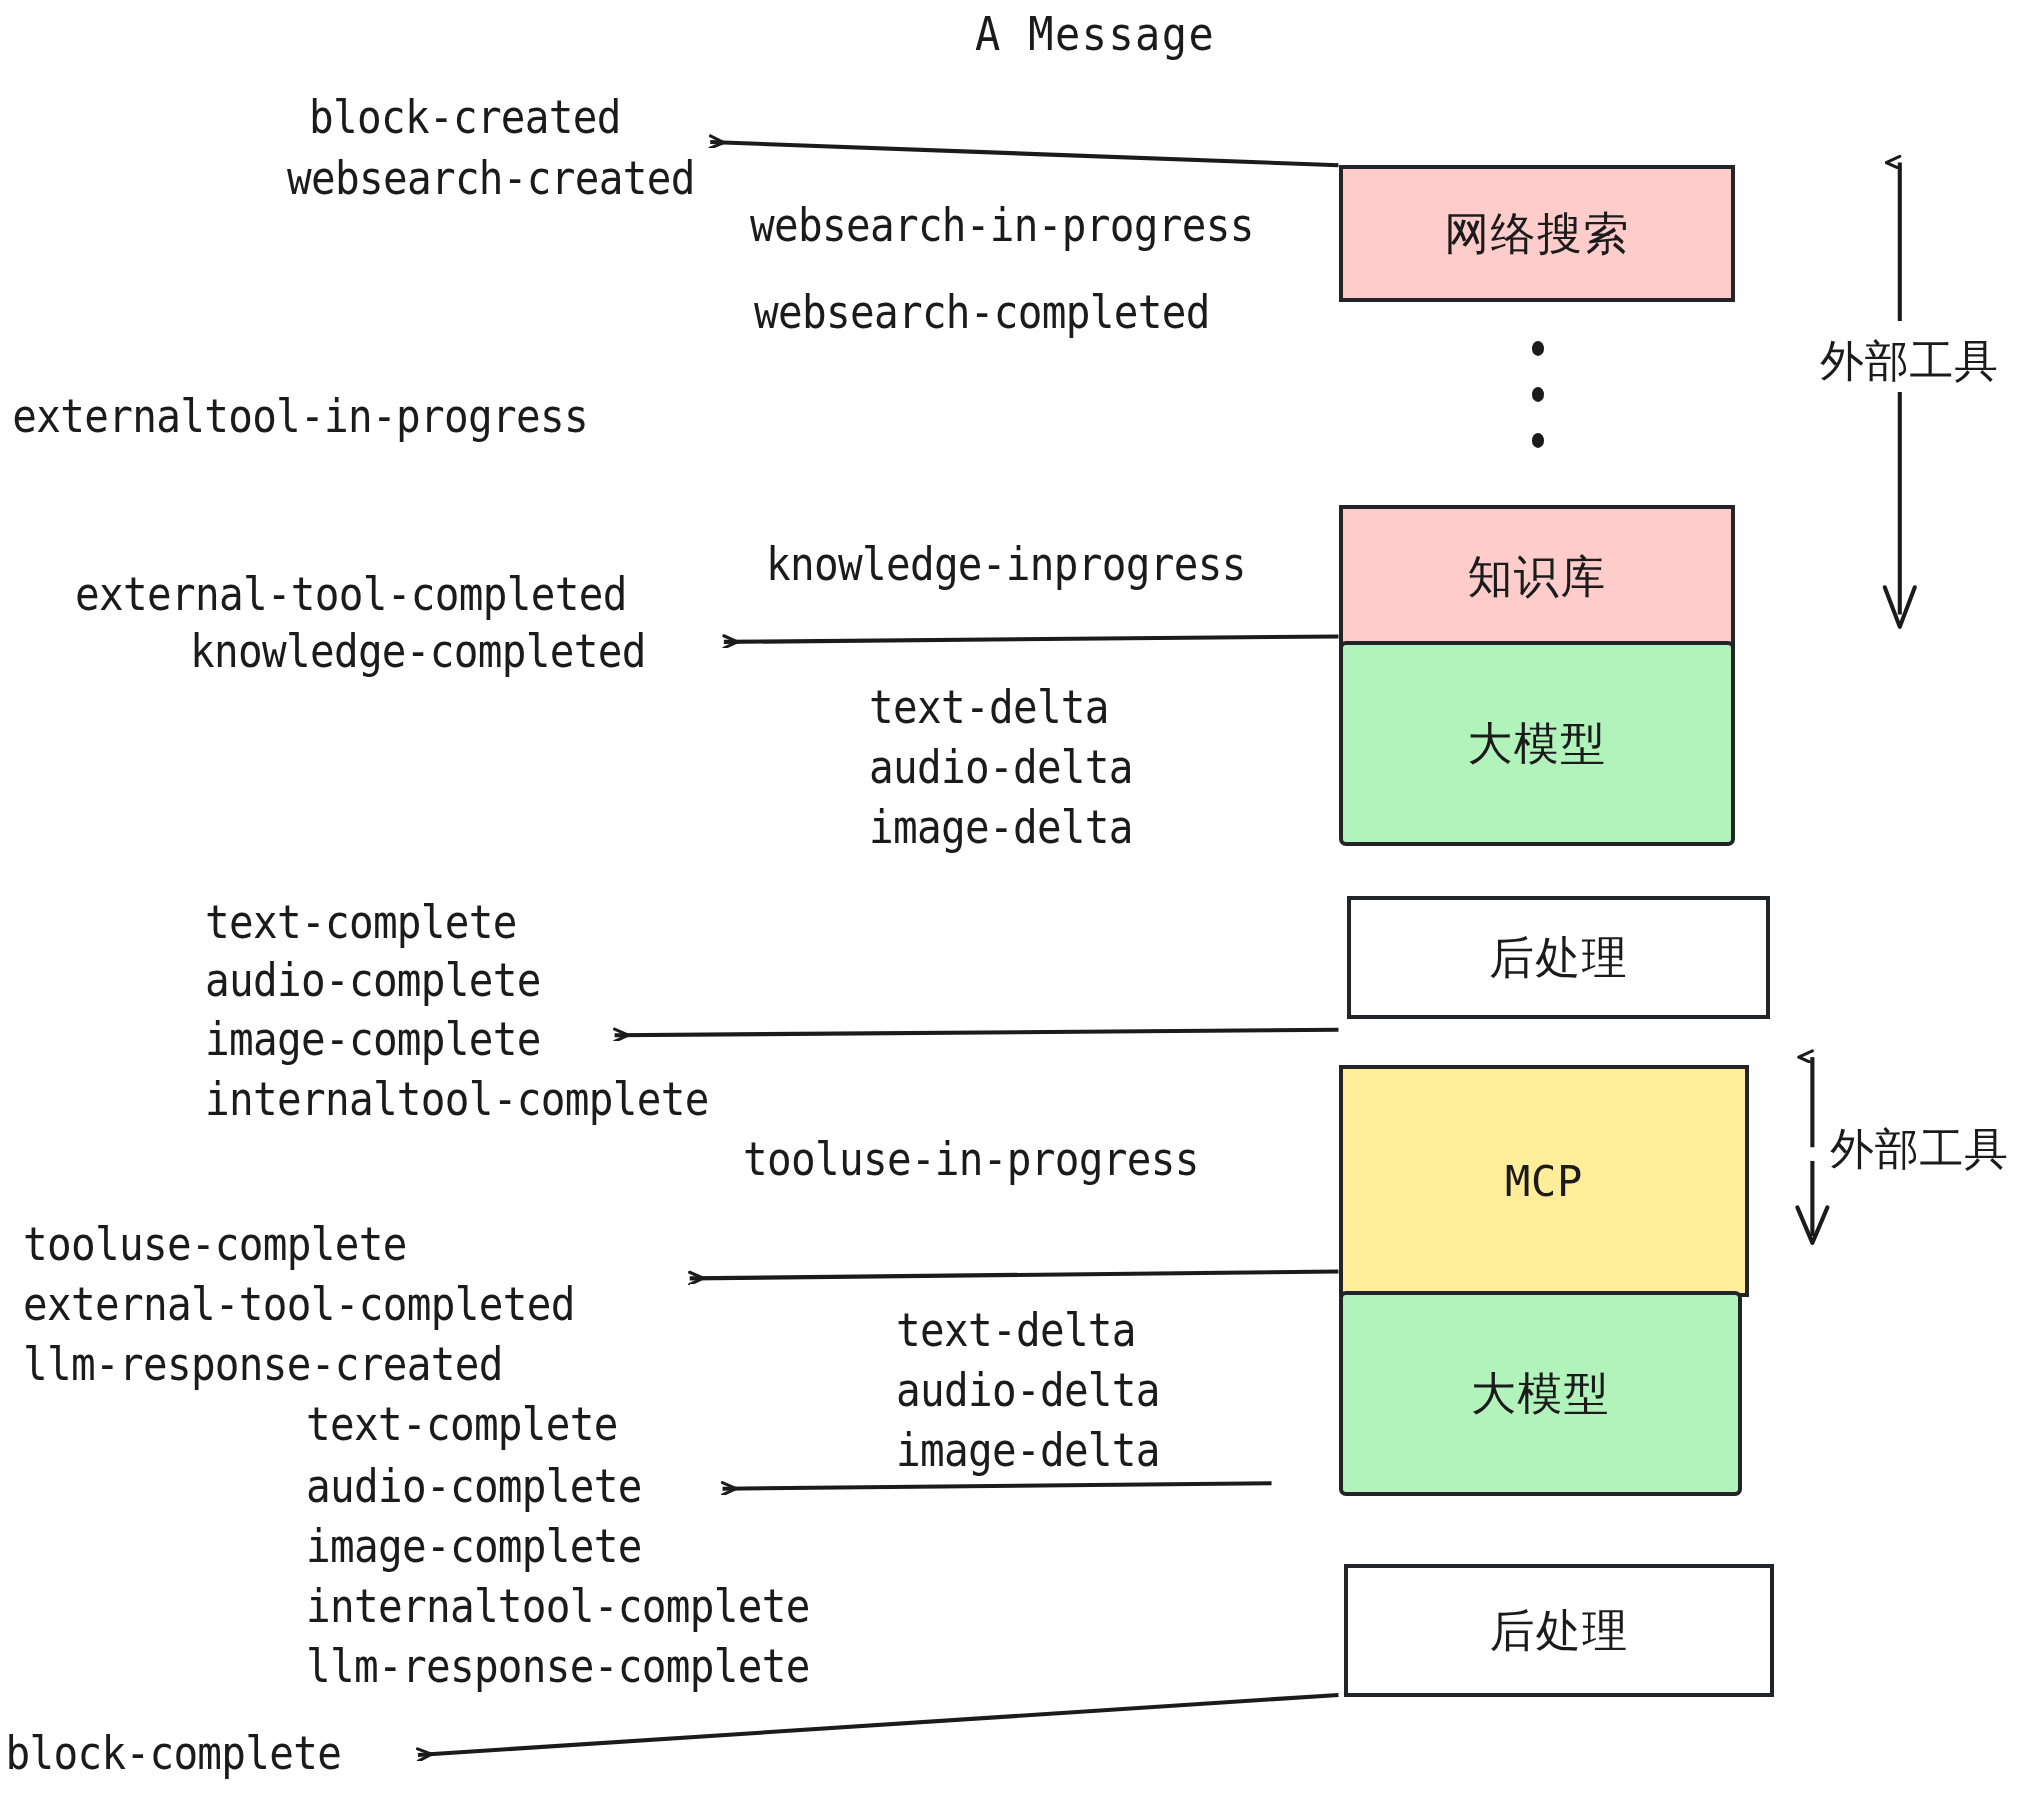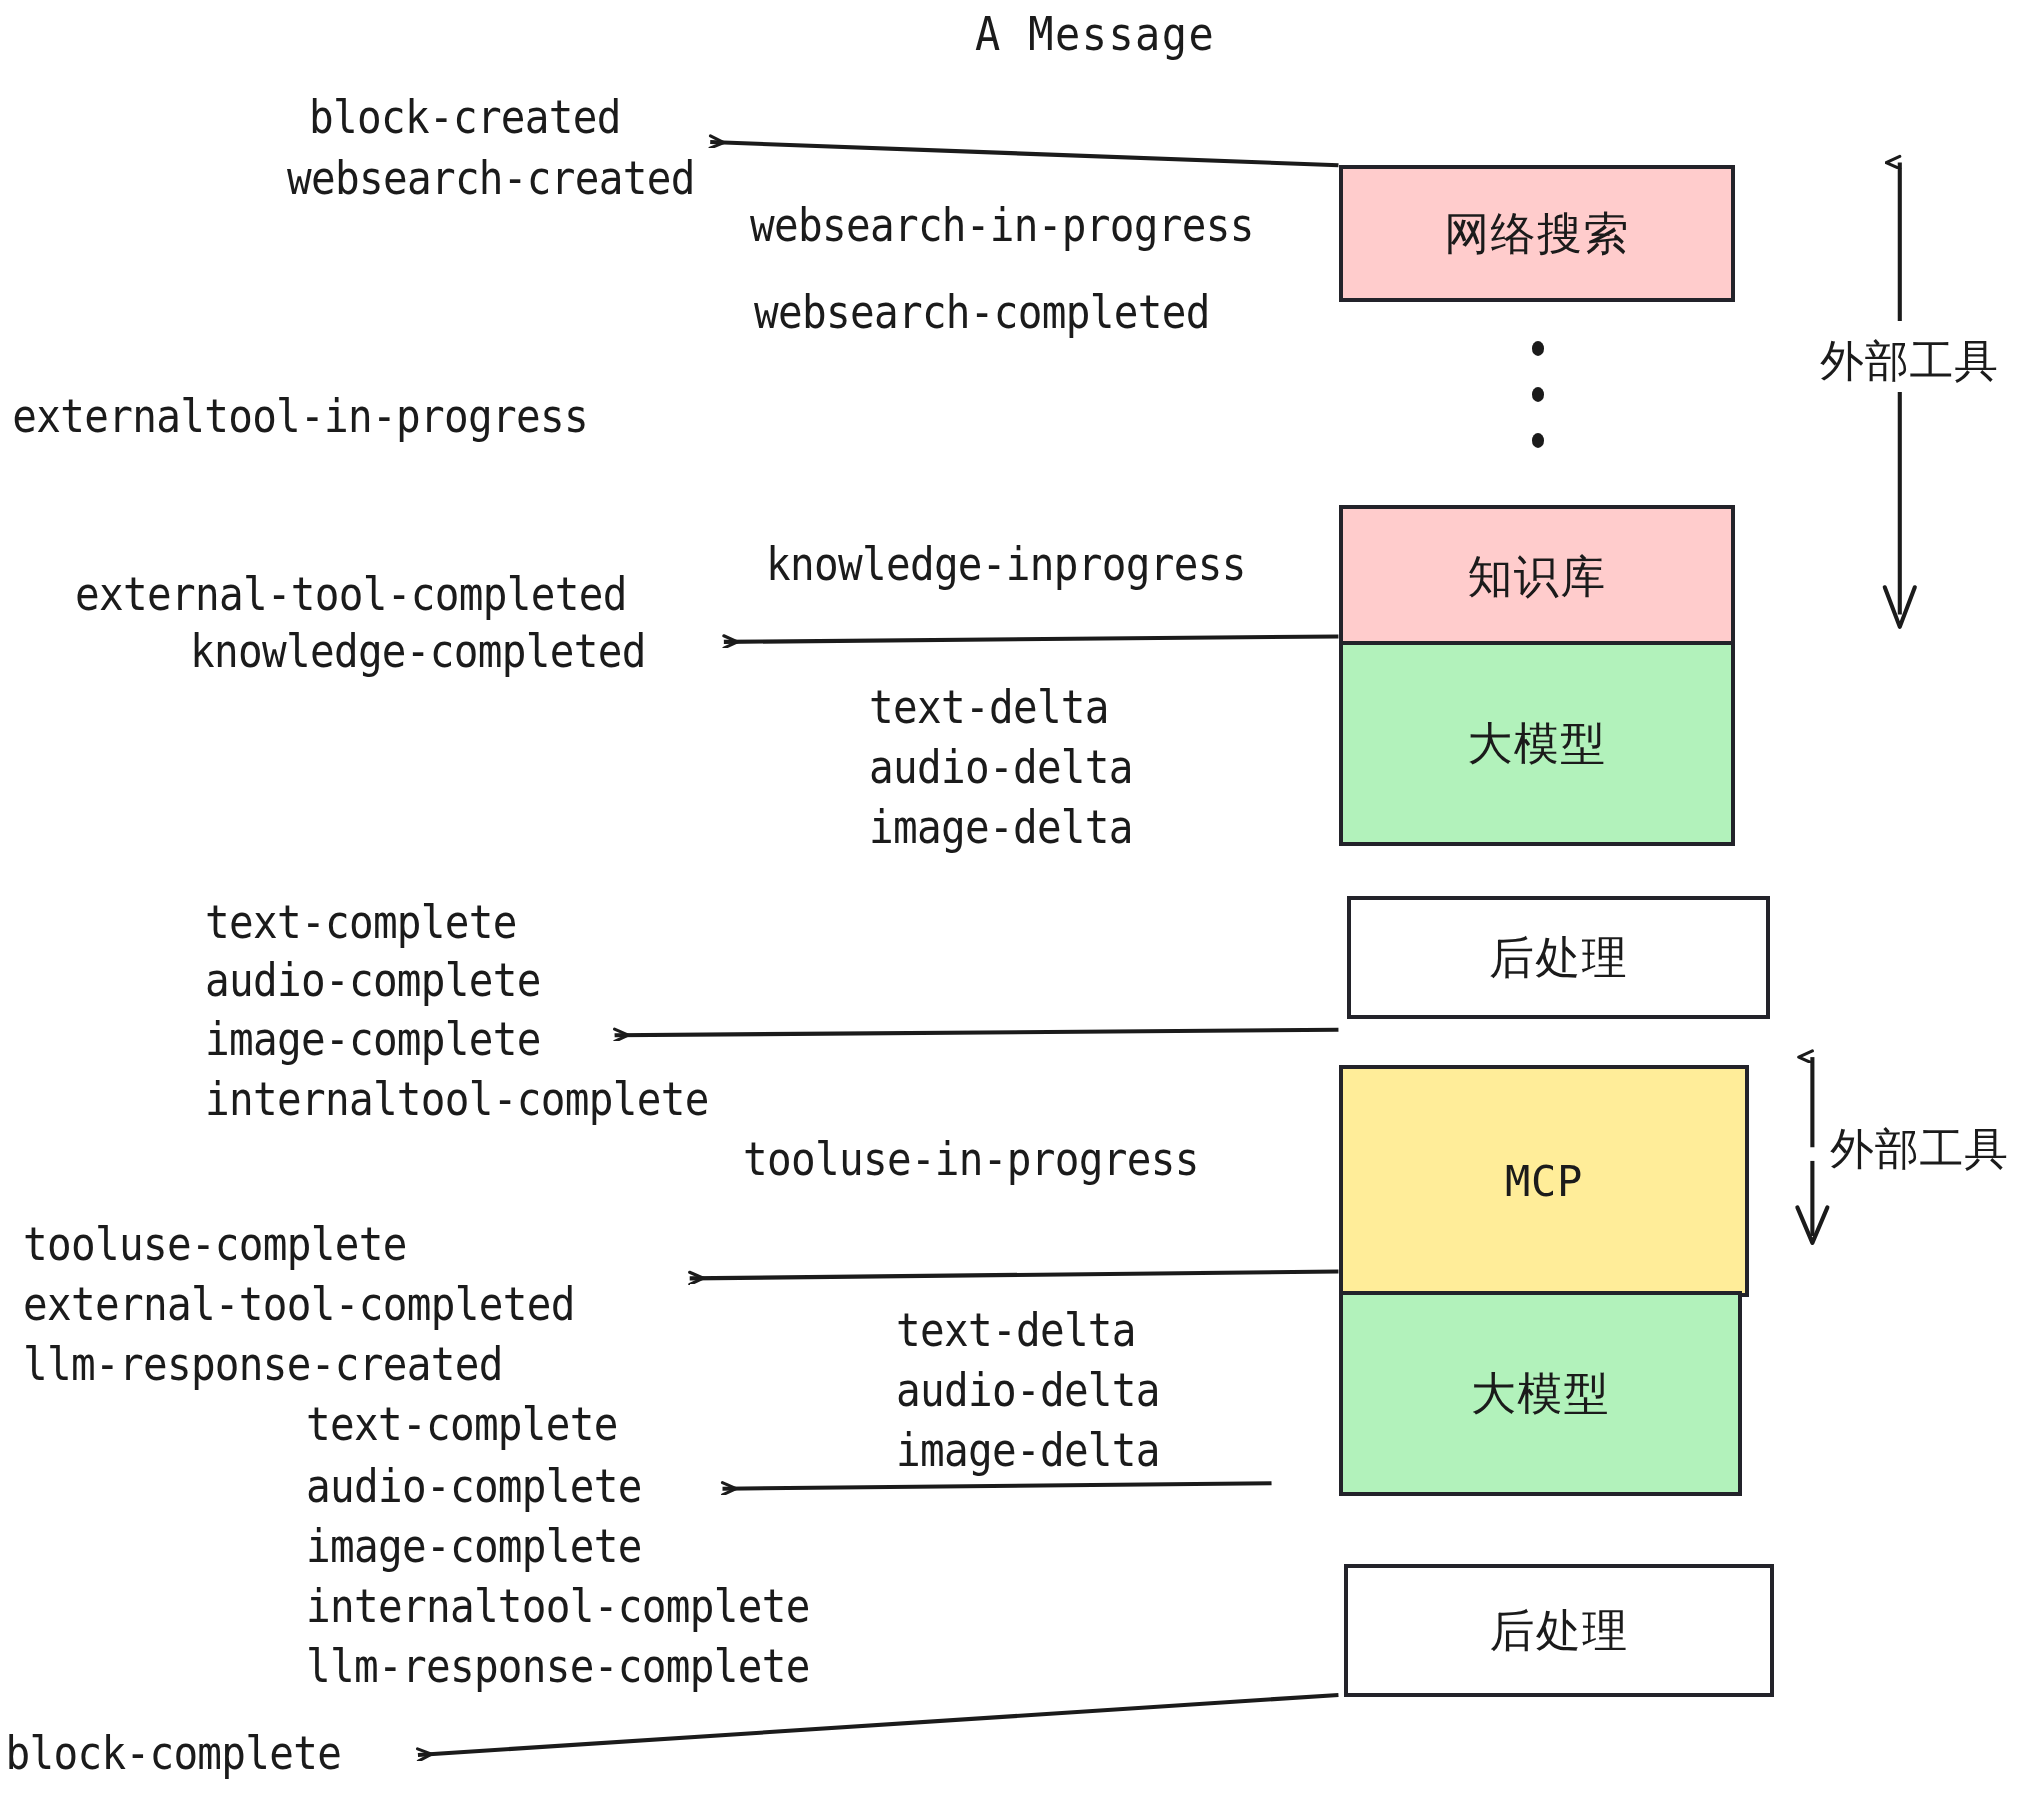--- a/index.html
+++ b/index.html
@@ -49,21 +49,21 @@
     font-size:45px;
     color:#1b1b1b;
     letter-spacing:1.4px;
   }
   .box.latin{
     font-family:"DejaVu Sans Mono","Liberation Mono",monospace;
     font-size:42px;
     letter-spacing:0.7px;
   }
   .box.pink  {background:#FFCCCC;justify-content:center;}
-  .box.green {background:#B2F2BB;}
+  .box.green {background:#B2F2BB;border-radius:7px;}
   .box.yellow{background:#FFED99;}
   .box.white {background:#FFFFFF;}
   
   .sidelabel{
     position:absolute;
     font-family:"DejaVu Sans","Liberation Sans",sans-serif;
     font-size:44px;
     color:#1b1b1b;
     letter-spacing:0.7px;
     white-space:nowrap;

